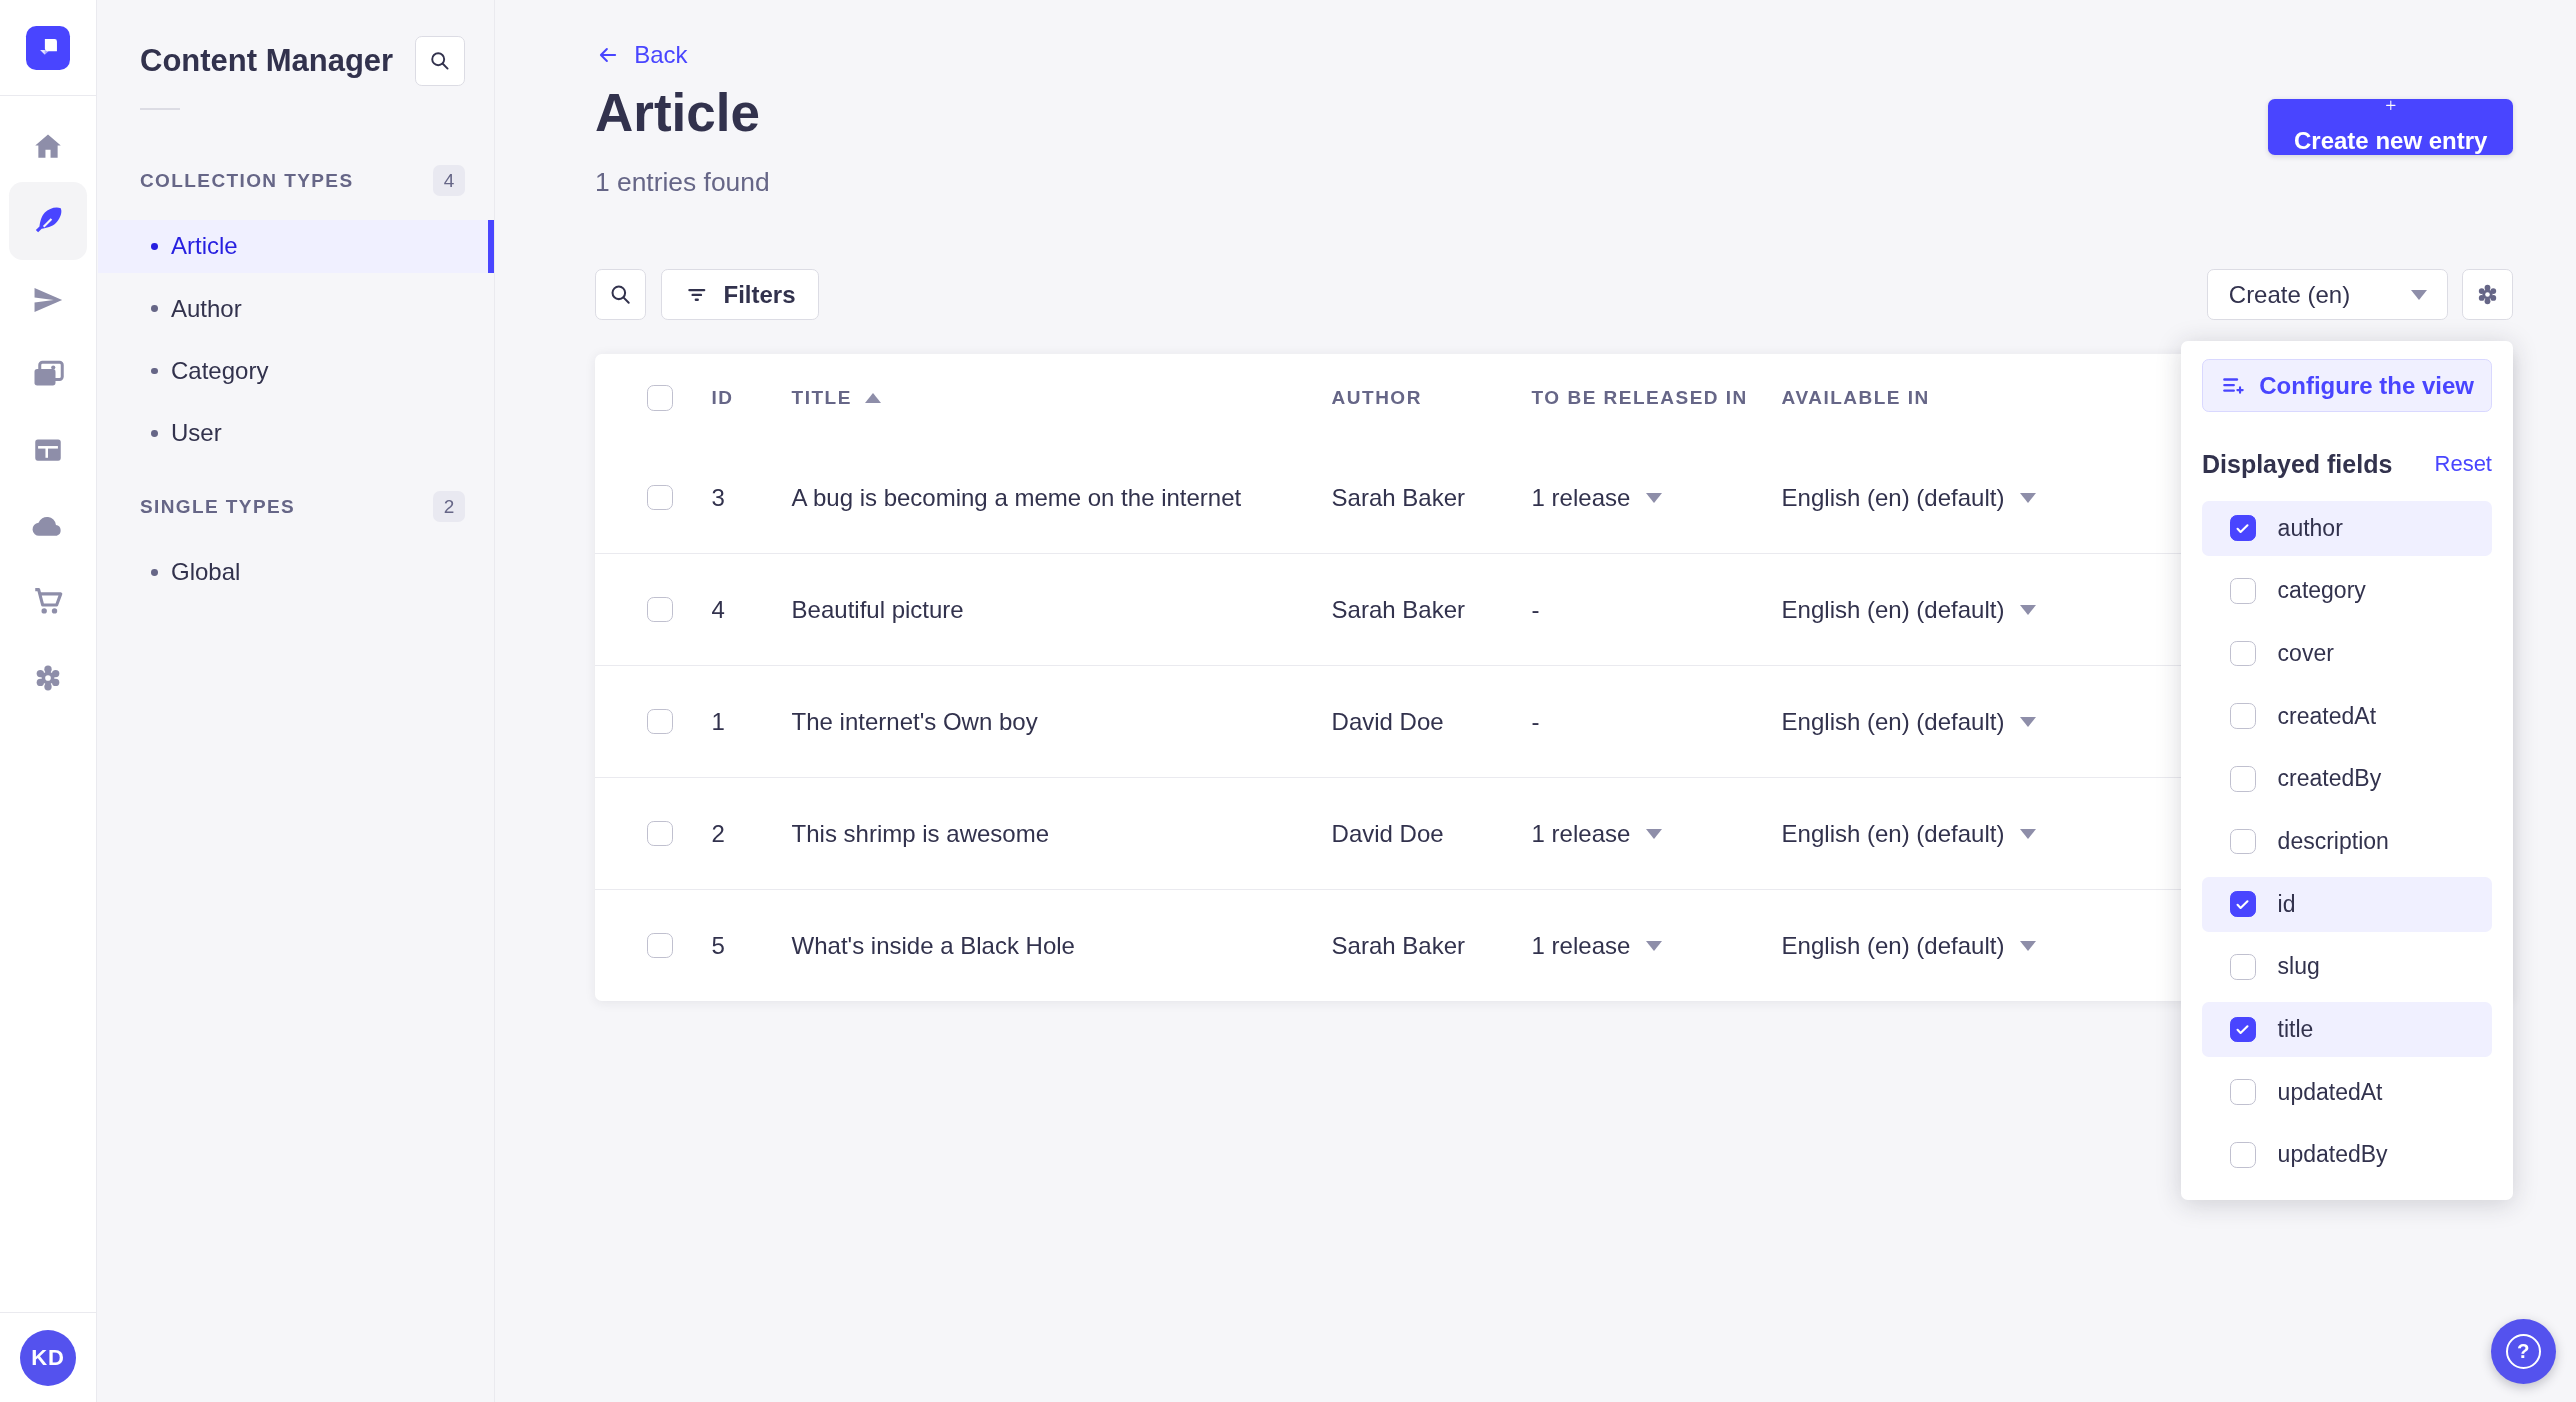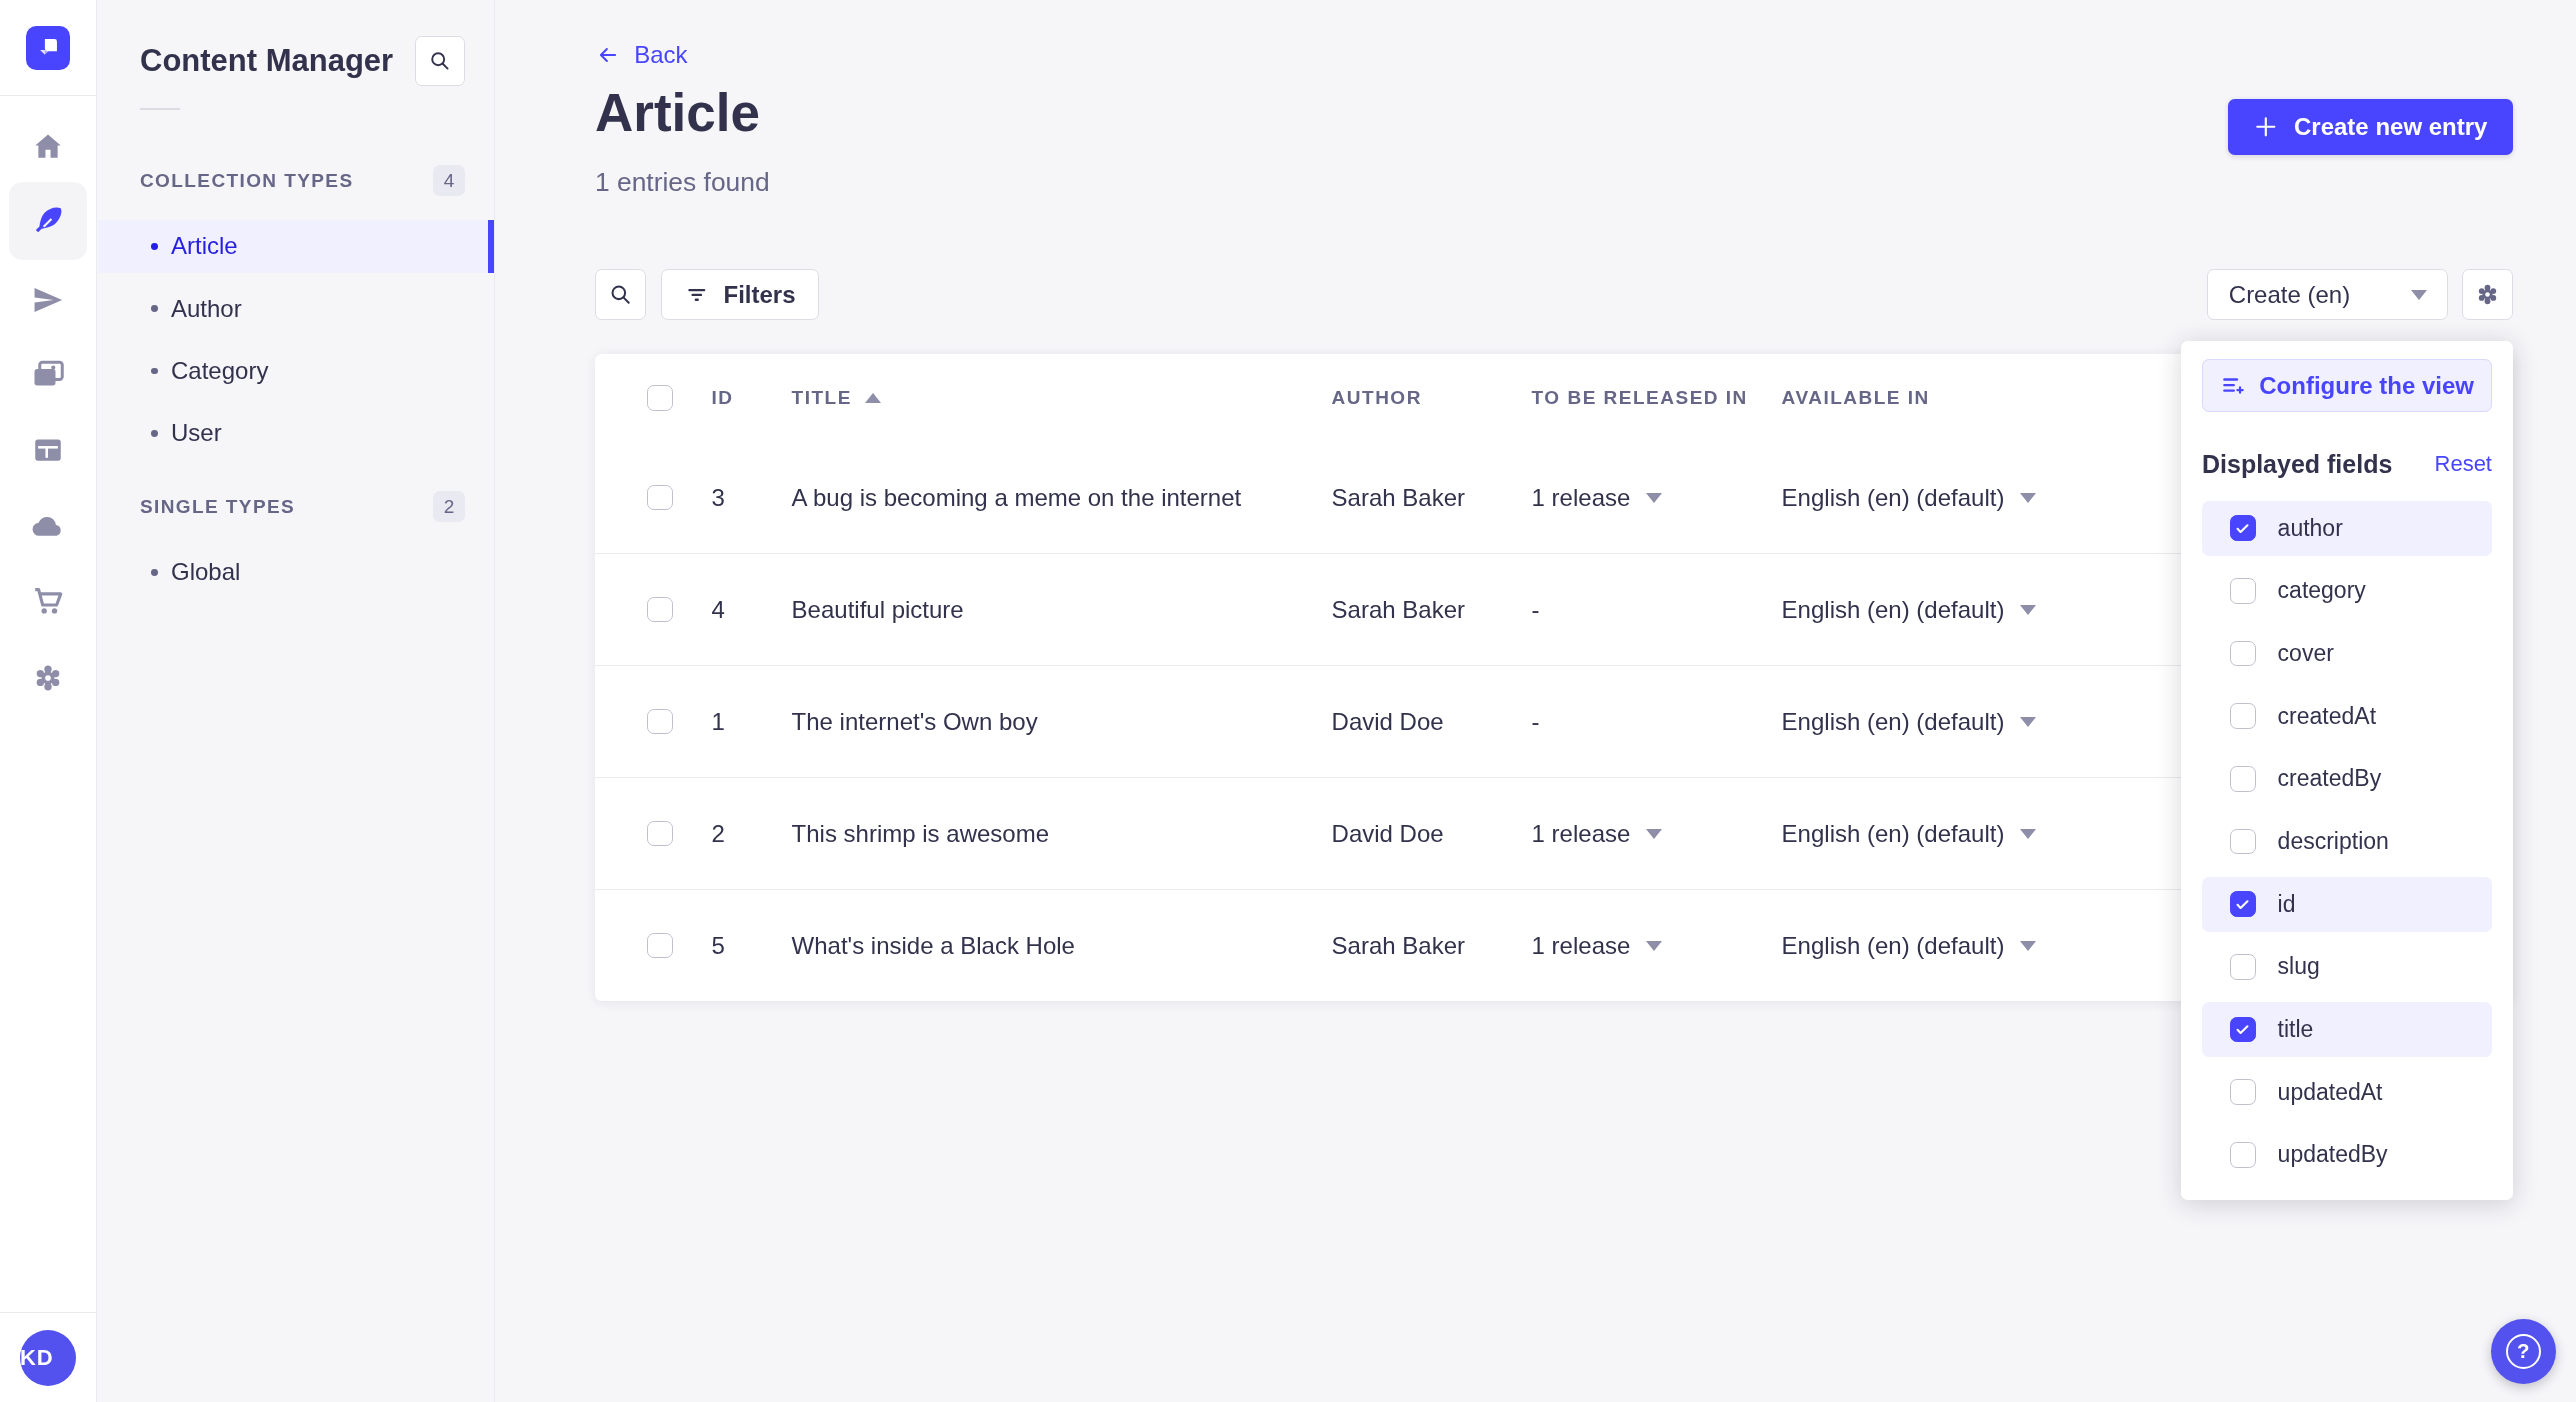--- a/index.html
+++ b/index.html
@@ -6,21 +6,21 @@
   .app{position:relative;width:2576px;height:1402px;background:#f6f6f9;
        font-family:"Liberation Sans",sans-serif;color:#32324d;overflow:hidden;}
 
   
   .rail{position:absolute;left:0;top:0;bottom:0;width:96px;background:#fff;border-right:1.7px solid #eaeaef;}
   .rail-top{height:95px;border-bottom:1.7px solid #eaeaef;display:flex;align-items:center;justify-content:center;}
   .logo{width:44px;height:44px;border-radius:10.2px;background:#4945ff;display:flex;align-items:center;justify-content:center;}
   .rail-ic{position:absolute;left:48px;transform:translate(-50%,-50%);width:36px;height:36px;display:flex;align-items:center;justify-content:center;cursor:pointer;}
   .rail-tile{position:absolute;left:48px;top:221px;transform:translate(-50%,-50%);width:78px;height:78px;border-radius:13.6px;background:#f4f4f6;display:flex;align-items:center;justify-content:center;cursor:pointer;}
   .rail-bottom{position:absolute;left:0;right:0;bottom:0;height:89px;border-top:1.7px solid #eaeaef;display:flex;align-items:center;justify-content:center;}
-  .avatar{width:56px;height:56px;border-radius:50%;background:#5452ee;color:#fff;font-size:22px;font-weight:bold;letter-spacing:0.9px;display:flex;align-items:center;cursor:pointer;}
+  .avatar{width:56px;height:56px;border-radius:50%;background:#5452ee;color:#fff;font-size:22px;font-weight:bold;letter-spacing:0.9px;display:flex;align-items:center;justify-content:center;cursor:pointer;}
 
   
   .subnav{position:absolute;left:98px;top:0;bottom:0;width:396px;background:#f6f6f9;border-right:1.7px solid #eaeaef;}
   .subnav-header{display:flex;align-items:center;justify-content:space-between;padding:36px 29px 0 42px;}
   .subnav-title{font-size:31px;font-weight:bold;color:#32324d;}
   .icon-btn-sm{width:48px;height:48px;border-radius:6.8px;border:1.7px solid #dcdce4;background:#fff;display:flex;align-items:center;justify-content:center;cursor:pointer;}
   .subnav-divider{margin:22px 0 0 42px;width:40px;height:1.7px;background:#dcdce4;}
   .section-head{display:flex;align-items:center;justify-content:space-between;padding:0 29px 0 42px;margin-top:55px;height:32px;}
   .section-label{font-size:19px;font-weight:bold;color:#666687;letter-spacing:1.4px;}
   .badge{min-width:32px;height:31px;border-radius:6.8px;background:#e9e9f1;color:#666687;font-size:19px;display:flex;align-items:center;justify-content:center;}
@@ -30,21 +30,21 @@
   .nav-item.active{background:#f0f0ff;color:#271fe0;}
   .nav-item.active .dot{background:#271fe0;}
   .nav-item.active::after{content:"";position:absolute;right:0;top:0;bottom:0;width:6px;background:#4945ff;}
 
   
   .main{position:absolute;left:496px;top:0;right:0;bottom:0;}
   .back{position:absolute;top:41px;left:99px;display:flex;align-items:center;gap:13.6px;color:#4945ff;font-size:24px;cursor:pointer;}
   .page-title{position:absolute;top:82px;left:99px;font-size:53px;font-weight:bold;color:#32324d;margin:0;}
   .subtitle{position:absolute;top:167px;left:99px;font-size:26.4px;color:#666687;}
   .btn-primary{position:absolute;top:99px;right:63px;height:56px;border-radius:6.8px;background:#4945ff;color:#fff;
-               display:flex;align-items:center;gap:15.3px;padding:0 25.6px;font-size:24px;font-weight:bold;cursor:pointer;box-shadow:0 1.7px 5.1px rgba(33,33,52,.15);}
+               display:flex;align-items:center;gap:15.3px;padding:0 25.6px;font-size:24px;font-weight:bold;cursor:pointer;box-shadow:0 1.7px 5.1px rgba(33,33,52,.15);flex-direction:column;}
 
   .toolbar{position:absolute;top:269px;left:99px;right:63px;height:51px;display:flex;align-items:center;gap:15.3px;}
   .icon-btn{width:51px;height:51px;border-radius:6.8px;border:1.7px solid #dcdce4;background:#fff;display:flex;align-items:center;justify-content:center;cursor:pointer;box-sizing:border-box;}
   .btn-outline{height:51px;border-radius:6.8px;border:1.7px solid #dcdce4;background:#fff;display:flex;align-items:center;gap:13.6px;padding:0 22px;font-size:24px;font-weight:bold;color:#32324d;cursor:pointer;box-sizing:border-box;}
   .toolbar-right{margin-left:auto;display:flex;align-items:center;gap:13.6px;}
   .select{height:51px;width:241px;border-radius:6.8px;border:1.7px solid #dcdce4;background:#fff;display:flex;align-items:center;justify-content:space-between;padding:0 20.4px;font-size:24px;color:#32324d;cursor:pointer;box-sizing:border-box;}
 
   .caret-down{width:0;height:0;border-left:8.5px solid transparent;border-right:8.5px solid transparent;border-top:10.2px solid #8e8ea9;display:inline-block;}
   .tri-up{width:0;height:0;border-left:8.5px solid transparent;border-right:8.5px solid transparent;border-bottom:10.2px solid #8e8ea9;display:inline-block;}
 

